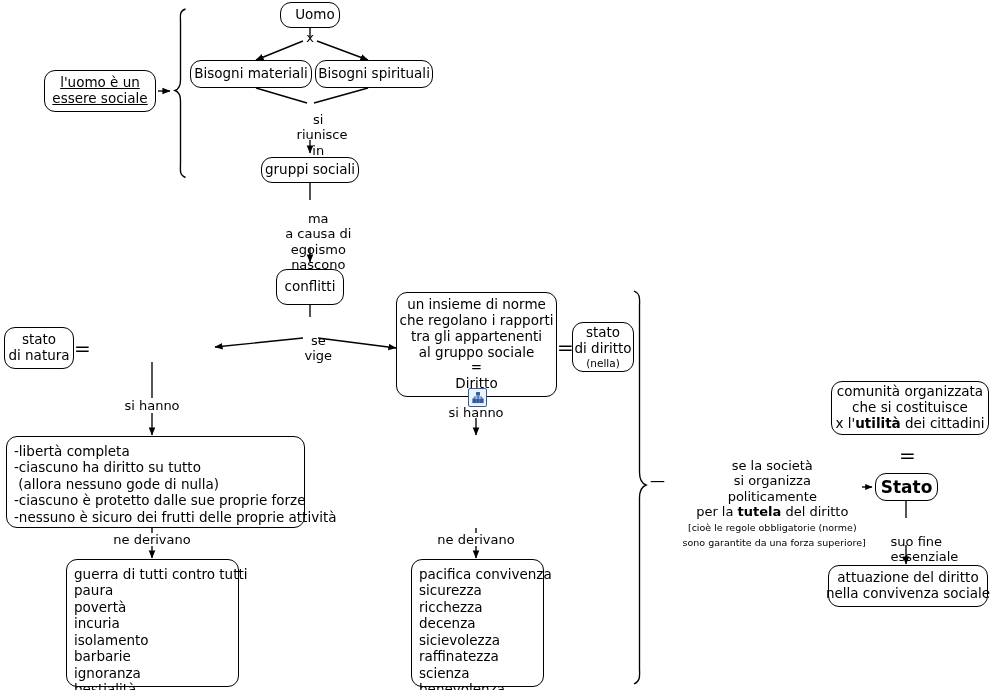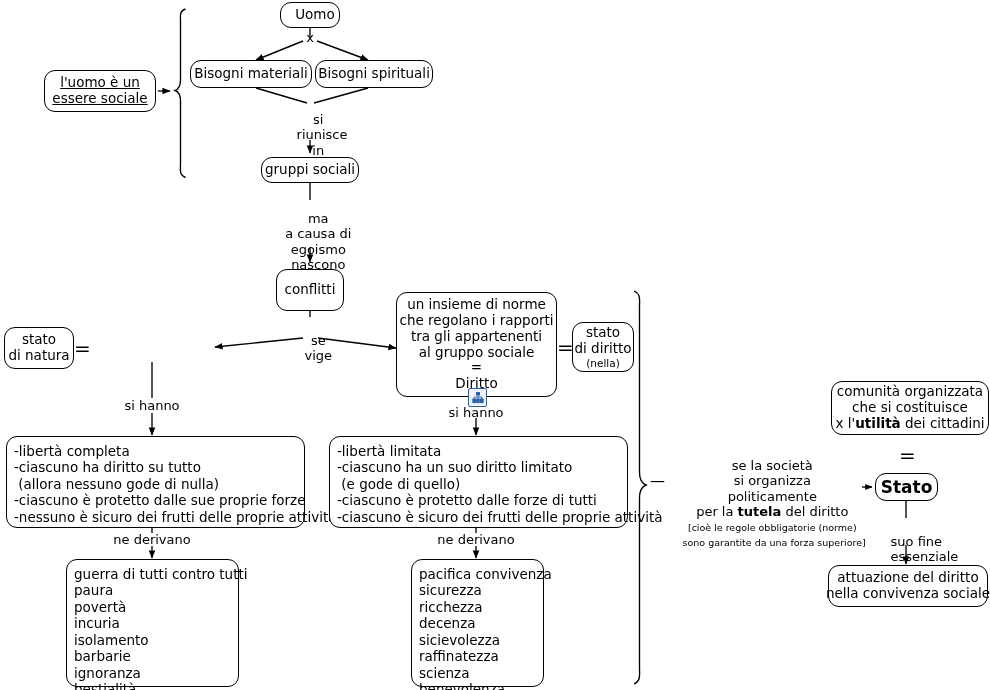--- a/index.html
+++ b/index.html
@@ -177,21 +177,21 @@
   </div>
 
   <div class="node" id="node-bisogni-spirituali" style="left:315px;top:60px;width:118px;height:28px;">
     <span class="ln">Bisogni spirituali</span>
   </div>
 
   <div class="node" id="node-gruppi-sociali" style="left:261px;top:157px;width:98px;height:26px;">
     <span class="ln">gruppi sociali</span>
   </div>
 
-  <div class="node" id="node-conflitti" style="left:276px;top:269px;width:68px;height:42px;">
+  <div class="node" id="node-conflitti" style="left:276px;top:269px;width:68px;height:36px;">
     <span class="ln">conflitti</span>
   </div>
 
   <div class="node" id="node-stato-di-natura" style="left:4px;top:327px;width:70px;height:42px;">
     <span class="ln">stato</span>
     <span class="ln">di natura</span>
   </div>
 
 
   <div class="node" id="node-diritto" style="left:396px;top:292px;width:161px;height:105px;">
@@ -226,27 +226,20 @@
   </div>
 
   <div class="node listbox" id="node-effetti-natura" style="left:6px;top:436px;width:299px;height:92px;">
     <span class="ln">-libertà completa</span>
     <span class="ln">-ciascuno ha diritto su tutto</span>
     <span class="ln"> (allora nessuno gode di nulla)</span>
     <span class="ln">-ciascuno è protetto dalle sue proprie forze</span>
     <span class="ln">-nessuno è sicuro dei frutti delle proprie attività</span>
   </div>
 
-  <div class="node listbox" id="node-effetti-diritto" style="left:329px;top:436px;width:299px;height:92px;">
-    <span class="ln">-libertà limitata</span>
-    <span class="ln">-ciascuno ha un suo diritto limitato</span>
-    <span class="ln"> (e gode di quello)</span>
-    <span class="ln">-ciascuno è protetto dalle forze di tutti</span>
-    <span class="ln">-ciascuno è sicuro dei frutti delle proprie attività</span>
-  </div>
 
   <div class="node listbox" id="node-conseguenze-natura" style="left:66px;top:559px;width:173px;height:128px;">
     <span class="ln">guerra di tutti contro tutti</span>
     <span class="ln">paura</span>
     <span class="ln">povertà</span>
     <span class="ln">incuria</span>
     <span class="ln">isolamento</span>
     <span class="ln">barbarie</span>
     <span class="ln">ignoranza</span>
     <span class="ln">bestialità</span>

